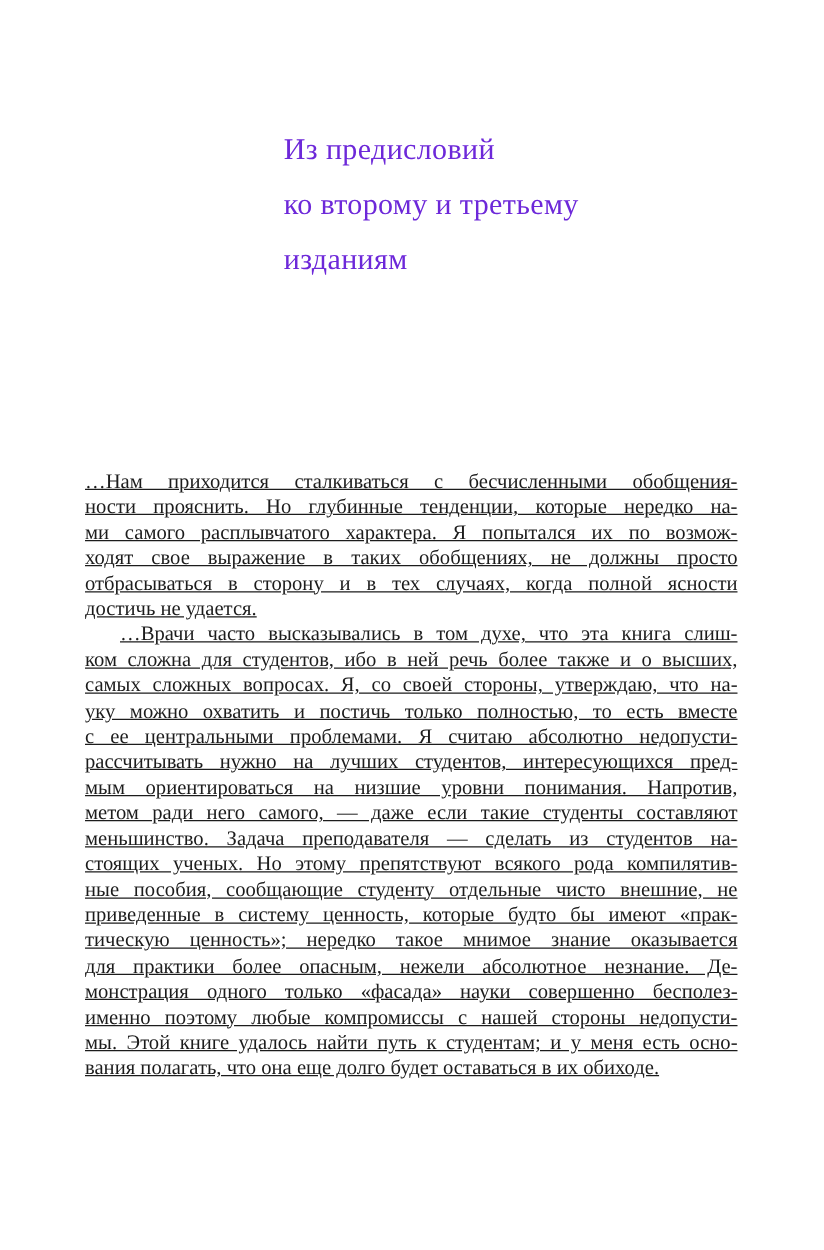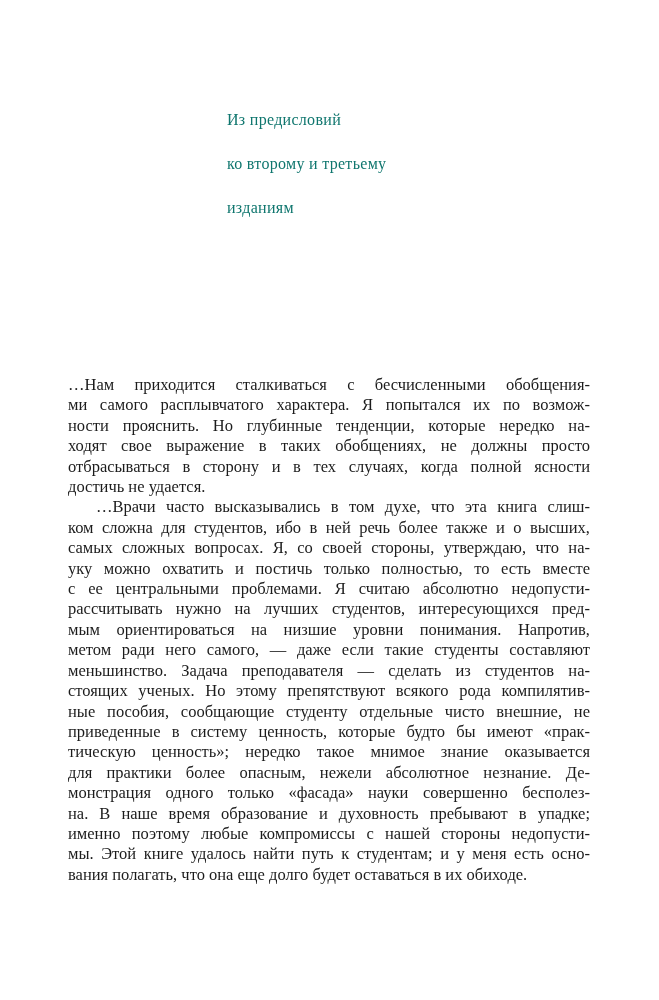--- a/index.html
+++ b/index.html
@@ -11,39 +11,40 @@
     margin: 0 auto;
     background: #ffffff;
     color: #1c1c1c;
     font-family: "Liberation Serif", serif;
     overflow: hidden;
   }
   .heading {
     position: absolute;
     left: 227px;
     top: 98px;
-    font-size: 16px;
+    font-size: 24px;
     font-weight: 400;
     line-height: 44px;
     letter-spacing: 0.3px;
-    color: #0f766e;
+    color: #6d28d9;
   }
   .heading-line { display: block; }
   .body-text {
     position: absolute;
     left: 68px;
     top: 375px;
     width: 522px;
     font-size: 16.5px;
     line-height: 20.4px;
   }
   .paragraph { }
   .line {
     text-align: justify;
     text-align-last: justify;
+    text-decoration: underline;
   }
   .paragraph .line:last-child {
     text-align-last: left;
   }
   .paragraph.indent .line:first-child {
     text-indent: 28px;
   }
 </style>
 </head>
 <body>
@@ -52,42 +53,41 @@
 
   <h1 class="heading">
     <span class="heading-line">Из предисловий</span>
     <span class="heading-line">ко второму и третьему</span>
     <span class="heading-line">изданиям</span>
   </h1>
 
   <div class="body-text">
     <div class="paragraph">
         <div class="line">…Нам приходится сталкиваться с бесчисленными обобщения-</div>
+        <div class="line">ности прояснить. Но глубинные тенденции, которые нередко на-</div>
         <div class="line">ми самого расплывчатого характера. Я попытался их по возмож-</div>
-        <div class="line">ности прояснить. Но глубинные тенденции, которые нередко на-</div>
         <div class="line">ходят свое выражение в таких обобщениях, не должны просто</div>
         <div class="line">отбрасываться в сторону и в тех случаях, когда полной ясности</div>
         <div class="line">достичь не удается.</div>
       </div>
     <div class="paragraph indent">
         <div class="line">…Врачи часто высказывались в том духе, что эта книга слиш-</div>
         <div class="line">ком сложна для студентов, ибо в ней речь более также и о высших,</div>
         <div class="line">самых сложных вопросах. Я, со своей стороны, утверждаю, что на-</div>
         <div class="line">уку можно охватить и постичь только полностью, то есть вместе</div>
         <div class="line">с ее центральными проблемами. Я считаю абсолютно недопусти-</div>
         <div class="line">рассчитывать нужно на лучших студентов, интересующихся пред-</div>
         <div class="line">мым ориентироваться на низшие уровни понимания. Напротив,</div>
         <div class="line">метом ради него самого, — даже если такие студенты составляют</div>
         <div class="line">меньшинство. Задача преподавателя — сделать из студентов на-</div>
         <div class="line">стоящих ученых. Но этому препятствуют всякого рода компилятив-</div>
         <div class="line">ные пособия, сообщающие студенту отдельные чисто внешние, не</div>
         <div class="line">приведенные в систему ценность, которые будто бы имеют «прак-</div>
         <div class="line">тическую ценность»; нередко такое мнимое знание оказывается</div>
         <div class="line">для практики более опасным, нежели абсолютное незнание. Де-</div>
         <div class="line">монстрация одного только «фасада» науки совершенно бесполез-</div>
-        <div class="line">на. В наше время образование и духовность пребывают в упадке;</div>
         <div class="line">именно поэтому любые компромиссы с нашей стороны недопусти-</div>
         <div class="line">мы. Этой книге удалось найти путь к студентам; и у меня есть осно-</div>
         <div class="line">вания полагать, что она еще долго будет оставаться в их обиходе.</div>
       </div>
   </div>
 
 </div>
 
 </body></html>

